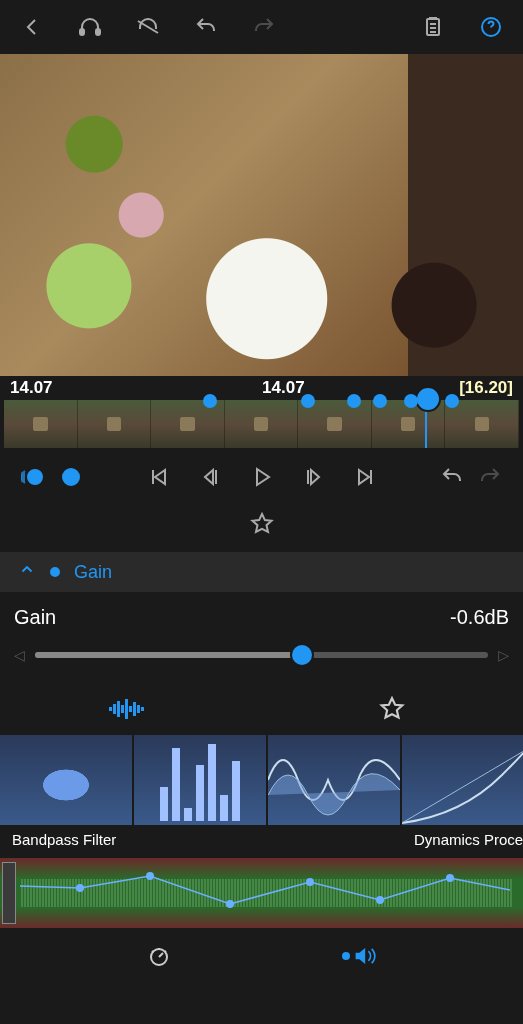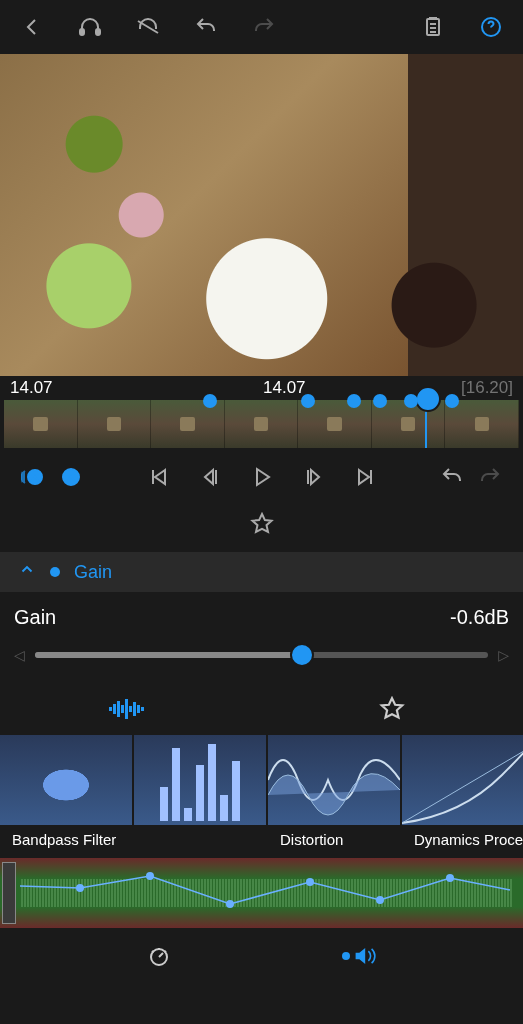--- a/index.html
+++ b/index.html
@@ -18,24 +18,24 @@
     radial-gradient(circle at 51% 76%, #f5f5ef 0 60px, transparent 61px),
     radial-gradient(circle at 51% 76%, #b8d87a 0 18px, transparent 19px),
     radial-gradient(circle at 17% 72%, #a8d06a 0 42px, transparent 43px),
     radial-gradient(circle at 18% 28%, #6a8a2a 0 28px, transparent 29px),
     radial-gradient(circle at 27% 50%, #d8a8b0 0 22px, transparent 23px),
     radial-gradient(circle at 83% 78%, #2a1a15 0 42px, transparent 43px),
     linear-gradient(90deg, transparent 78%, #3a2a20 78%);
   }
   
   
-  .time-row { display:flex; padding: 2px 10px 0; font-size:17px; font-weight:400; }
+  .time-row { display:flex; padding: 2px 10px 0; font-size:17px; font-weight:700; }
   .time-row .t-left { }
   .time-row .t-mid { flex:1; text-align:center; padding-left:55px; }
-  .time-row .t-right { color:#737373; }
+  .time-row .t-right { color:#fef9c3; }
   
   .filmstrip { height: 48px; margin: 2px 4px 0; position: relative; display:flex; }
   .thumb { flex:1; background: linear-gradient(180deg,#4a5a3a 0%,#5a4a3a 50%,#3a3a2a 100%); border-right:1px solid rgba(0,0,0,.3); position:relative; }
   .thumb::after { content:""; position:absolute; top:35%; left:40%; width:20%; height:30%; background:#8a7a5a; border-radius:2px; }
   .marker { position:absolute; top:-6px; width:14px; height:14px; background:#2196f3; border-radius:50%; }
   .playhead { position:absolute; top:-10px; width:2px; height:58px; background:#2196f3; }
   .playhead::before { content:""; position:absolute; top:-4px; left:-10px; width:22px; height:22px; background:#2196f3; border-radius:50%; border:2px solid #1a1a1a; }
   
   
   .transport { display:flex; align-items:center; padding: 14px 18px 10px; gap:8px; }
@@ -286,21 +286,20 @@
         <span></span>
       </div>
     </div>
     <div class="fx-card">
       <div class="art distortion">
         <svg viewBox="0 0 132 90">
           <path d="M0,45 Q15,5 30,45 T60,45 Q75,85 90,45 T132,45" fill="none" stroke="#cde" stroke-width="2"></path>
           <path d="M0,60 Q20,20 40,60 T80,60 T132,55" fill="rgba(120,160,220,.5)" stroke="#9bd" stroke-width="1"></path>
         </svg>
       </div>
-      <div class="label">Distortion</div>
     </div>
     <div class="fx-card">
       <div class="art dynamics">
         <svg viewBox="0 0 132 90">
           <path d="M0,88 Q60,80 100,40 T132,2" fill="none" stroke="#cde" stroke-width="2"></path>
           <path d="M0,88 L132,10" stroke="#9bd" stroke-width="1"></path>
         </svg>
       </div>
       <div class="label">Dynamics Processor</div>
     </div>

